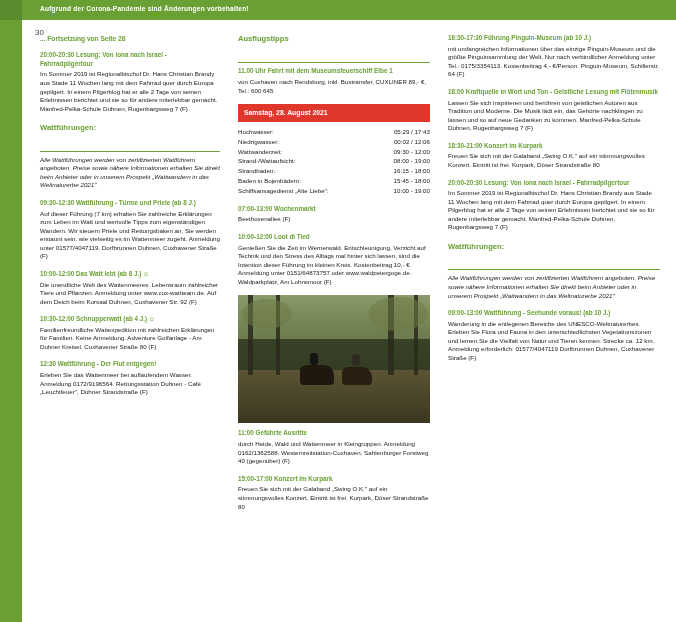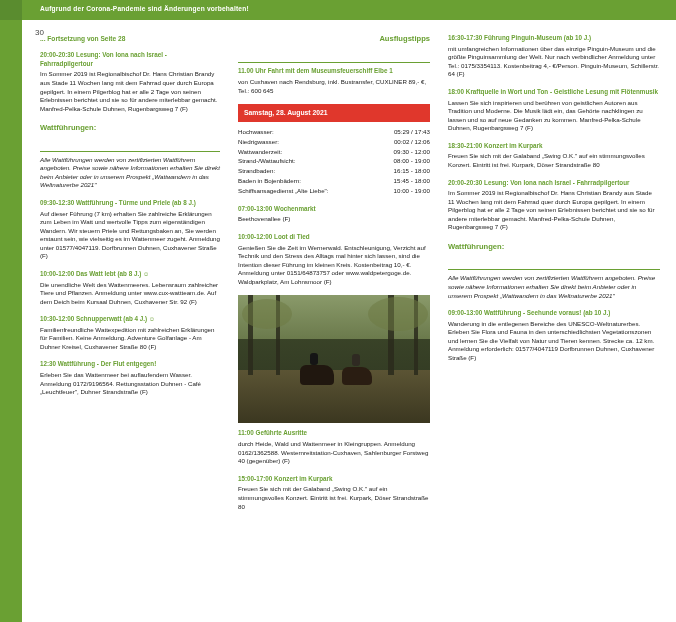--- a/index.html
+++ b/index.html
@@ -57,21 +57,21 @@
     color:#6aa033; font-weight:bold; font-size:7.6px;
     margin:10px 0 17px 0;
   }
   .sec-rule {
     border-bottom:1px solid #6aa033; width:100%; margin-bottom:4px;
   }
   .sec-intro { color:#1a1a1a; font-style:italic; margin-bottom:9px; }
 
   
   .tips-head {
-    color:#6aa033; font-weight:bold; font-size:7.6px; margin-bottom:18px;text-align:right;
+    color:#6aa033; font-weight:bold; font-size:7.6px; margin-bottom:18px;
   }
   .tips-rule { border-bottom:1px solid #6aa033; margin-bottom:4px; }
 
   .datebar {
     background:#e0372c; color:#fff; font-weight:bold;
     font-size:6.8px; padding:4px 6px; margin:9px 0 6px 0;
   }
   .tide-table { width:100%; border-collapse:collapse; font-size:6.2px; }
   .tide-table td { padding:0.6px 0; vertical-align:top; }
   .tide-table td.lbl { color:#1a1a1a; }

